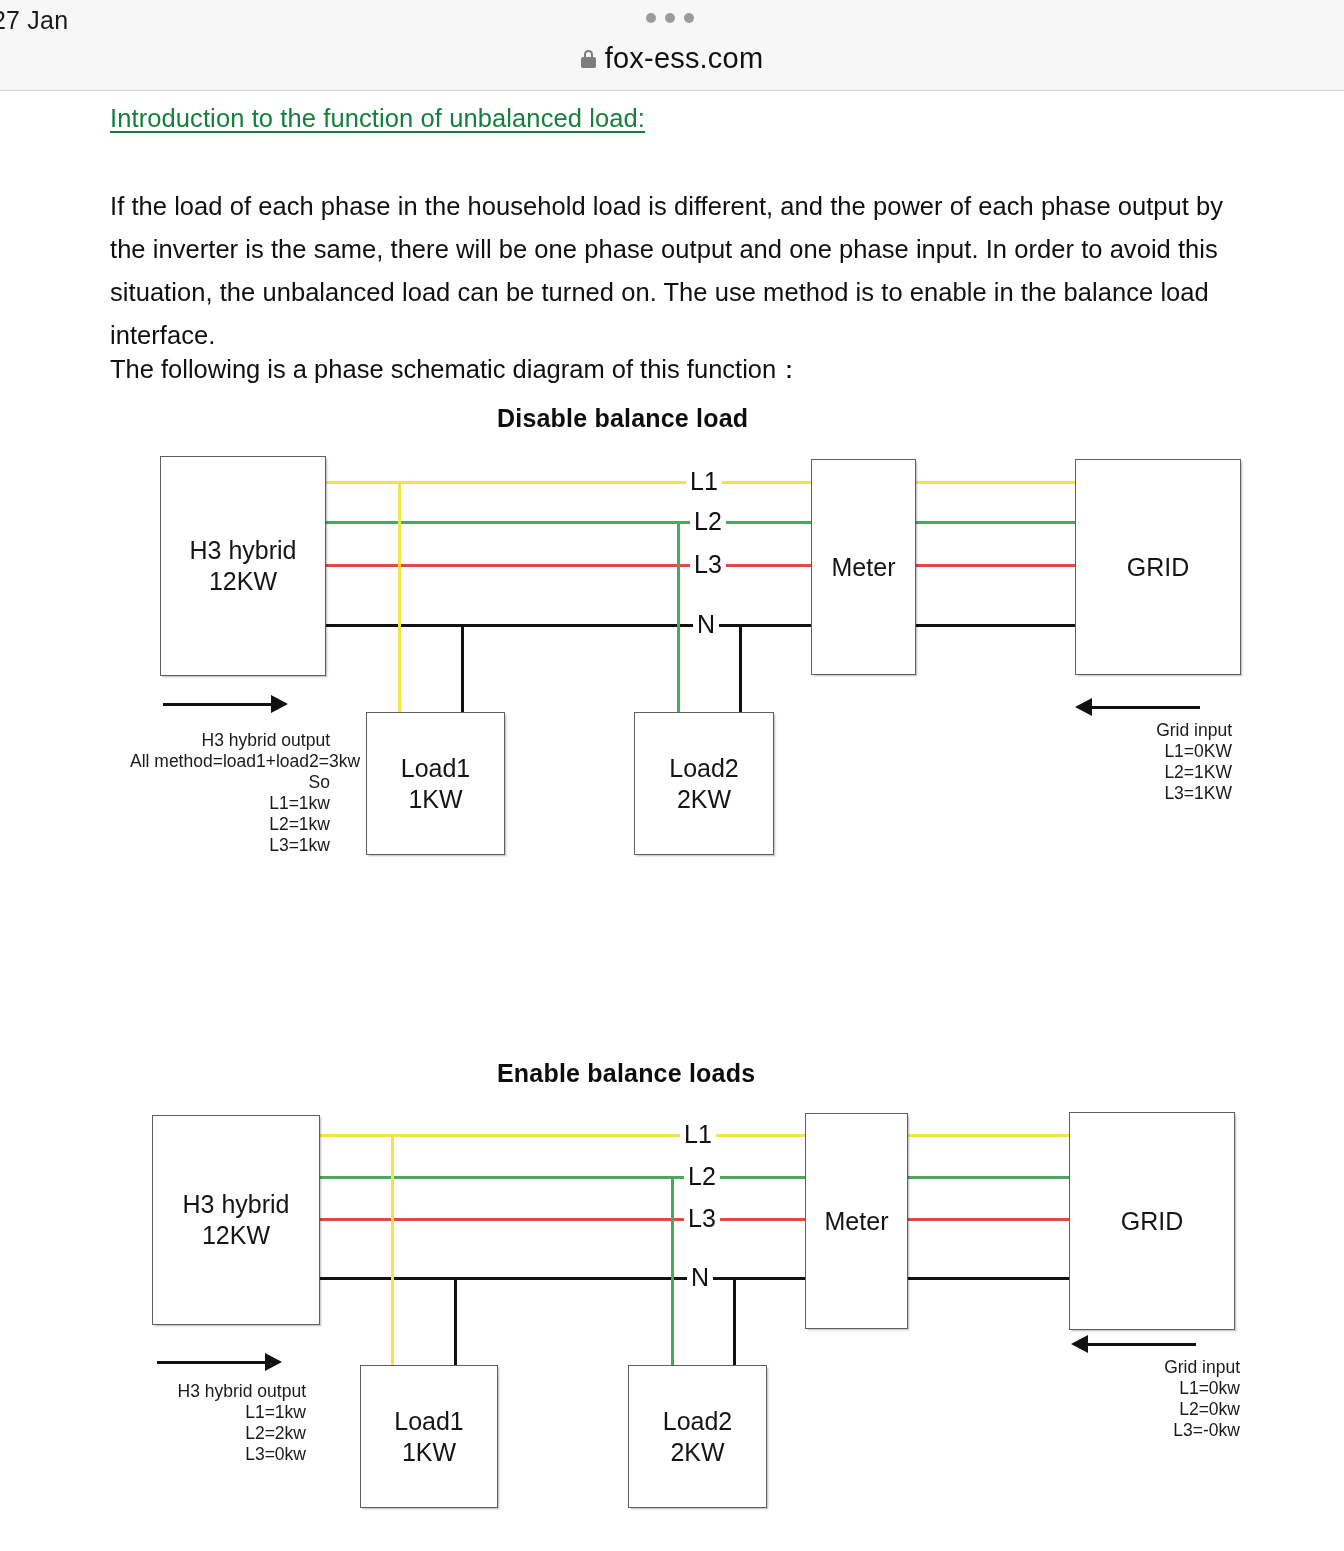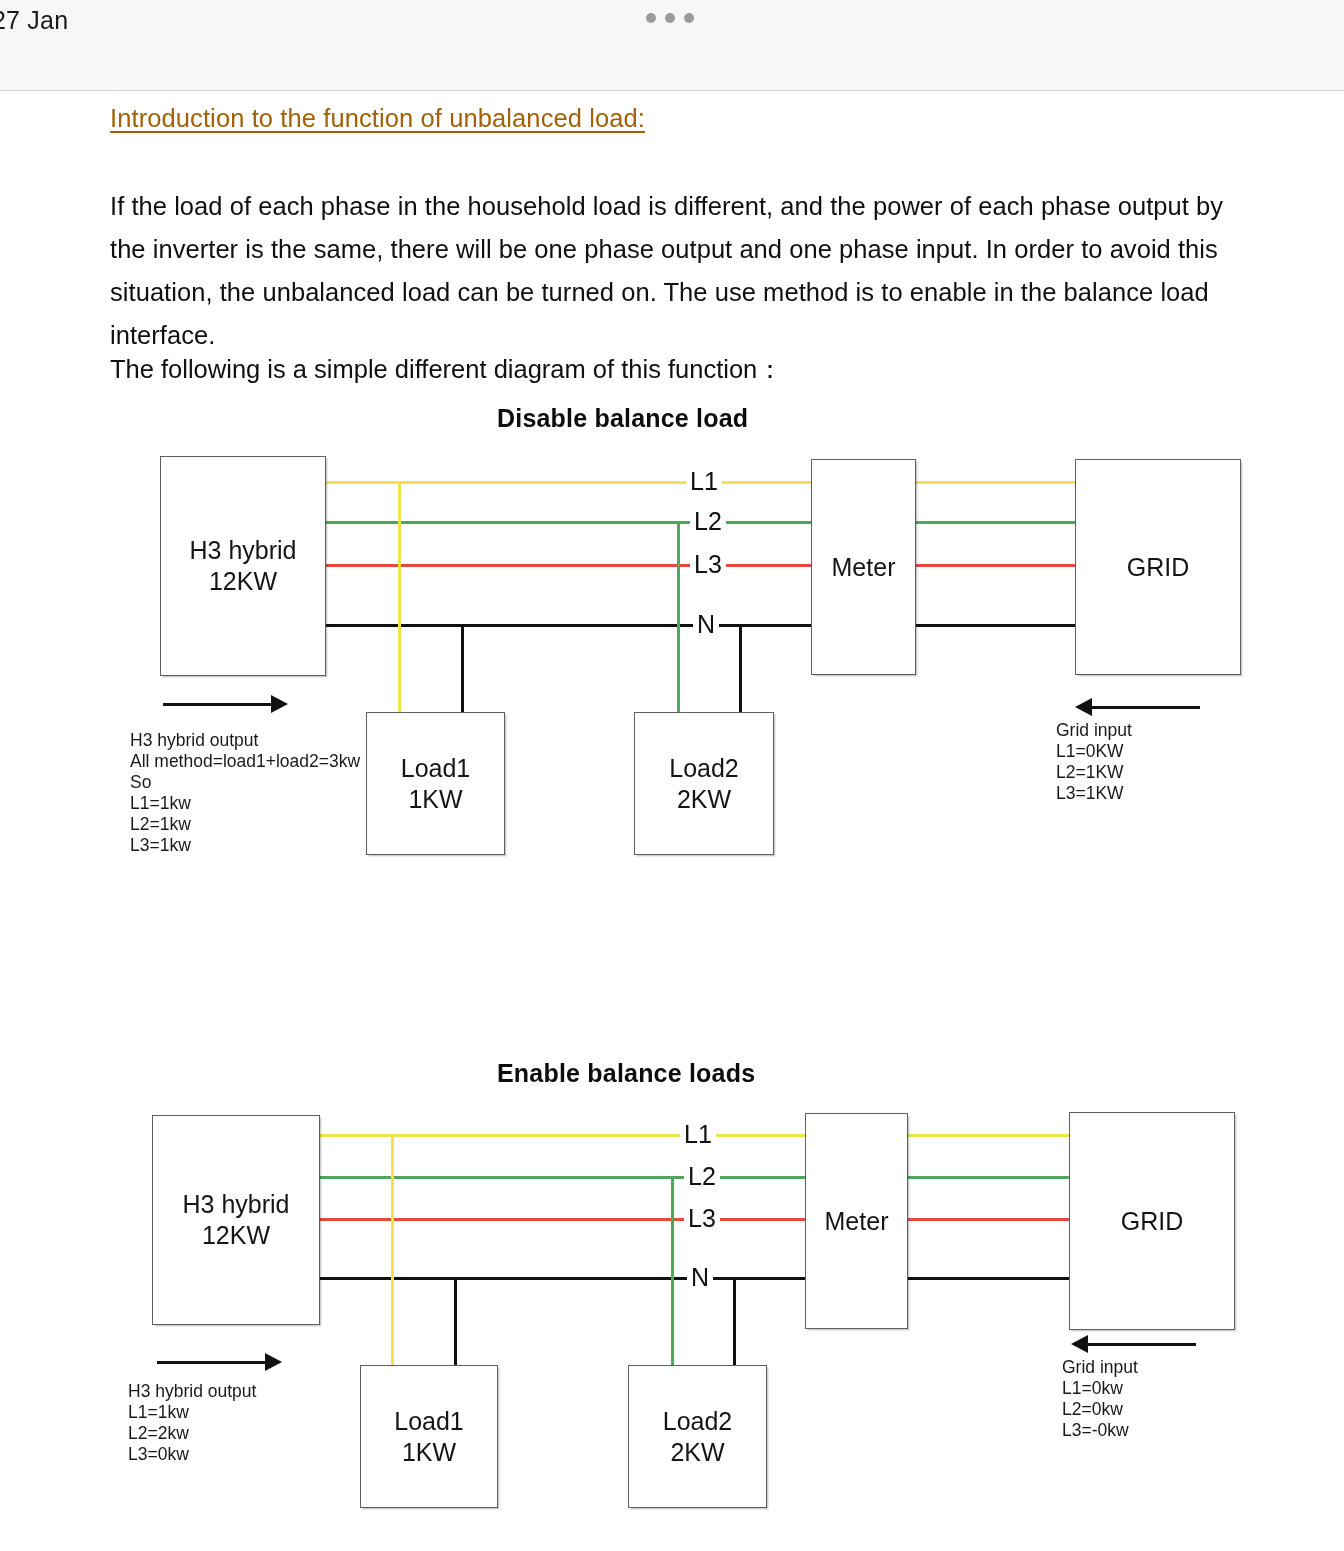--- a/index.html
+++ b/index.html
@@ -32,21 +32,21 @@
     position:absolute; left:3px; top:0; width:9px; height:9px;
     border: 2.2px solid #7d7d7d; border-bottom: none;
     border-radius: 5px 5px 0 0;
   }
   .url-text { font-size: 29px; color: #111; letter-spacing: .2px; }
 
   
   .doc { position: absolute; left: 0; top: 91px; width: 1344px; }
   .heading {
     position: absolute; left: 110px; top: 13px;
-    font-size: 25.5px; color: #a16207; text-decoration: underline;
+    font-size: 25.5px; color: #15803d; text-decoration: underline;
     text-underline-offset: 4px; letter-spacing: .1px; text-align: center;
   }
   .para {
     position: absolute; left: 110px; top: 94px; width: 1130px;
     font-size: 25.5px; line-height: 43px; color: #101010; letter-spacing: .05px;
   }
   .para2 {
     position: absolute; left: 110px; top: 257px; width: 1130px;
     font-size: 25.5px; line-height: 43px; color: #101010;
   }
@@ -75,43 +75,50 @@
   .arrow-head { position: absolute; width: 0; height: 0; z-index: 3; }
   .arrow-head.right {
     border-top: 9px solid transparent; border-bottom: 9px solid transparent;
     border-left: 17px solid #111;
   }
   .arrow-head.left {
     border-top: 9px solid transparent; border-bottom: 9px solid transparent;
     border-right: 17px solid #111;
   }
   .annot {
-    position: absolute; text-align: left; font-size: 17.5px;
+    position: absolute; text-align: right; font-size: 17.5px;
     color: #1a1a1a; line-height: 21px; white-space: nowrap; z-index: 3;
   }
   .annot .ln { display: block; }
 </style>
 </head>
 <body>
 
 <div id="page">
 
   <div class="chrome">
     <div class="status-date">27 Jan</div>
     <div class="dots">
         <i></i>
         <i></i>
         <i></i>
       </div>
+    <div class="urlbar">
+      <span class="lock">
+        <span class="shackle"></span>
+          <span class="body"></span>
+      </span>
+      <span class="url-text">fox-ess.com</span>
+    </div>
   </div>
 
   <div class="doc">
     <div class="heading">Introduction to the function of unbalanced load:</div>
     <div class="para">If the load of each phase in the household load is different, and the power of each phase output by the inverter is the same, there will be one phase output and one phase input. In order to avoid this situation, the unbalanced load can be turned on. The use method is to enable in the balance load interface.</div>
-    <div class="para2">The following is a simple different diagram of this function：</div>
+    <div class="para2">The following is a phase schematic diagram of this function：</div>
   </div>
 
   <div class="schematic" style="top:0;height:900px">
 
     <div class="sch-title" style="left:497px; top:404px;">Disable balance load</div>
 
     <div class="wire h" style="left:326px; top:481px; width:485px; border-color:#f2e34d;"></div>
     <div class="wire h" style="left:326px; top:521px; width:485px; border-color:#4da85f;"></div>
     <div class="wire h" style="left:326px; top:564px; width:485px; border-color:#e04a3f;"></div>
     <div class="wire h" style="left:326px; top:624px; width:485px; border-color:#111111;"></div>

